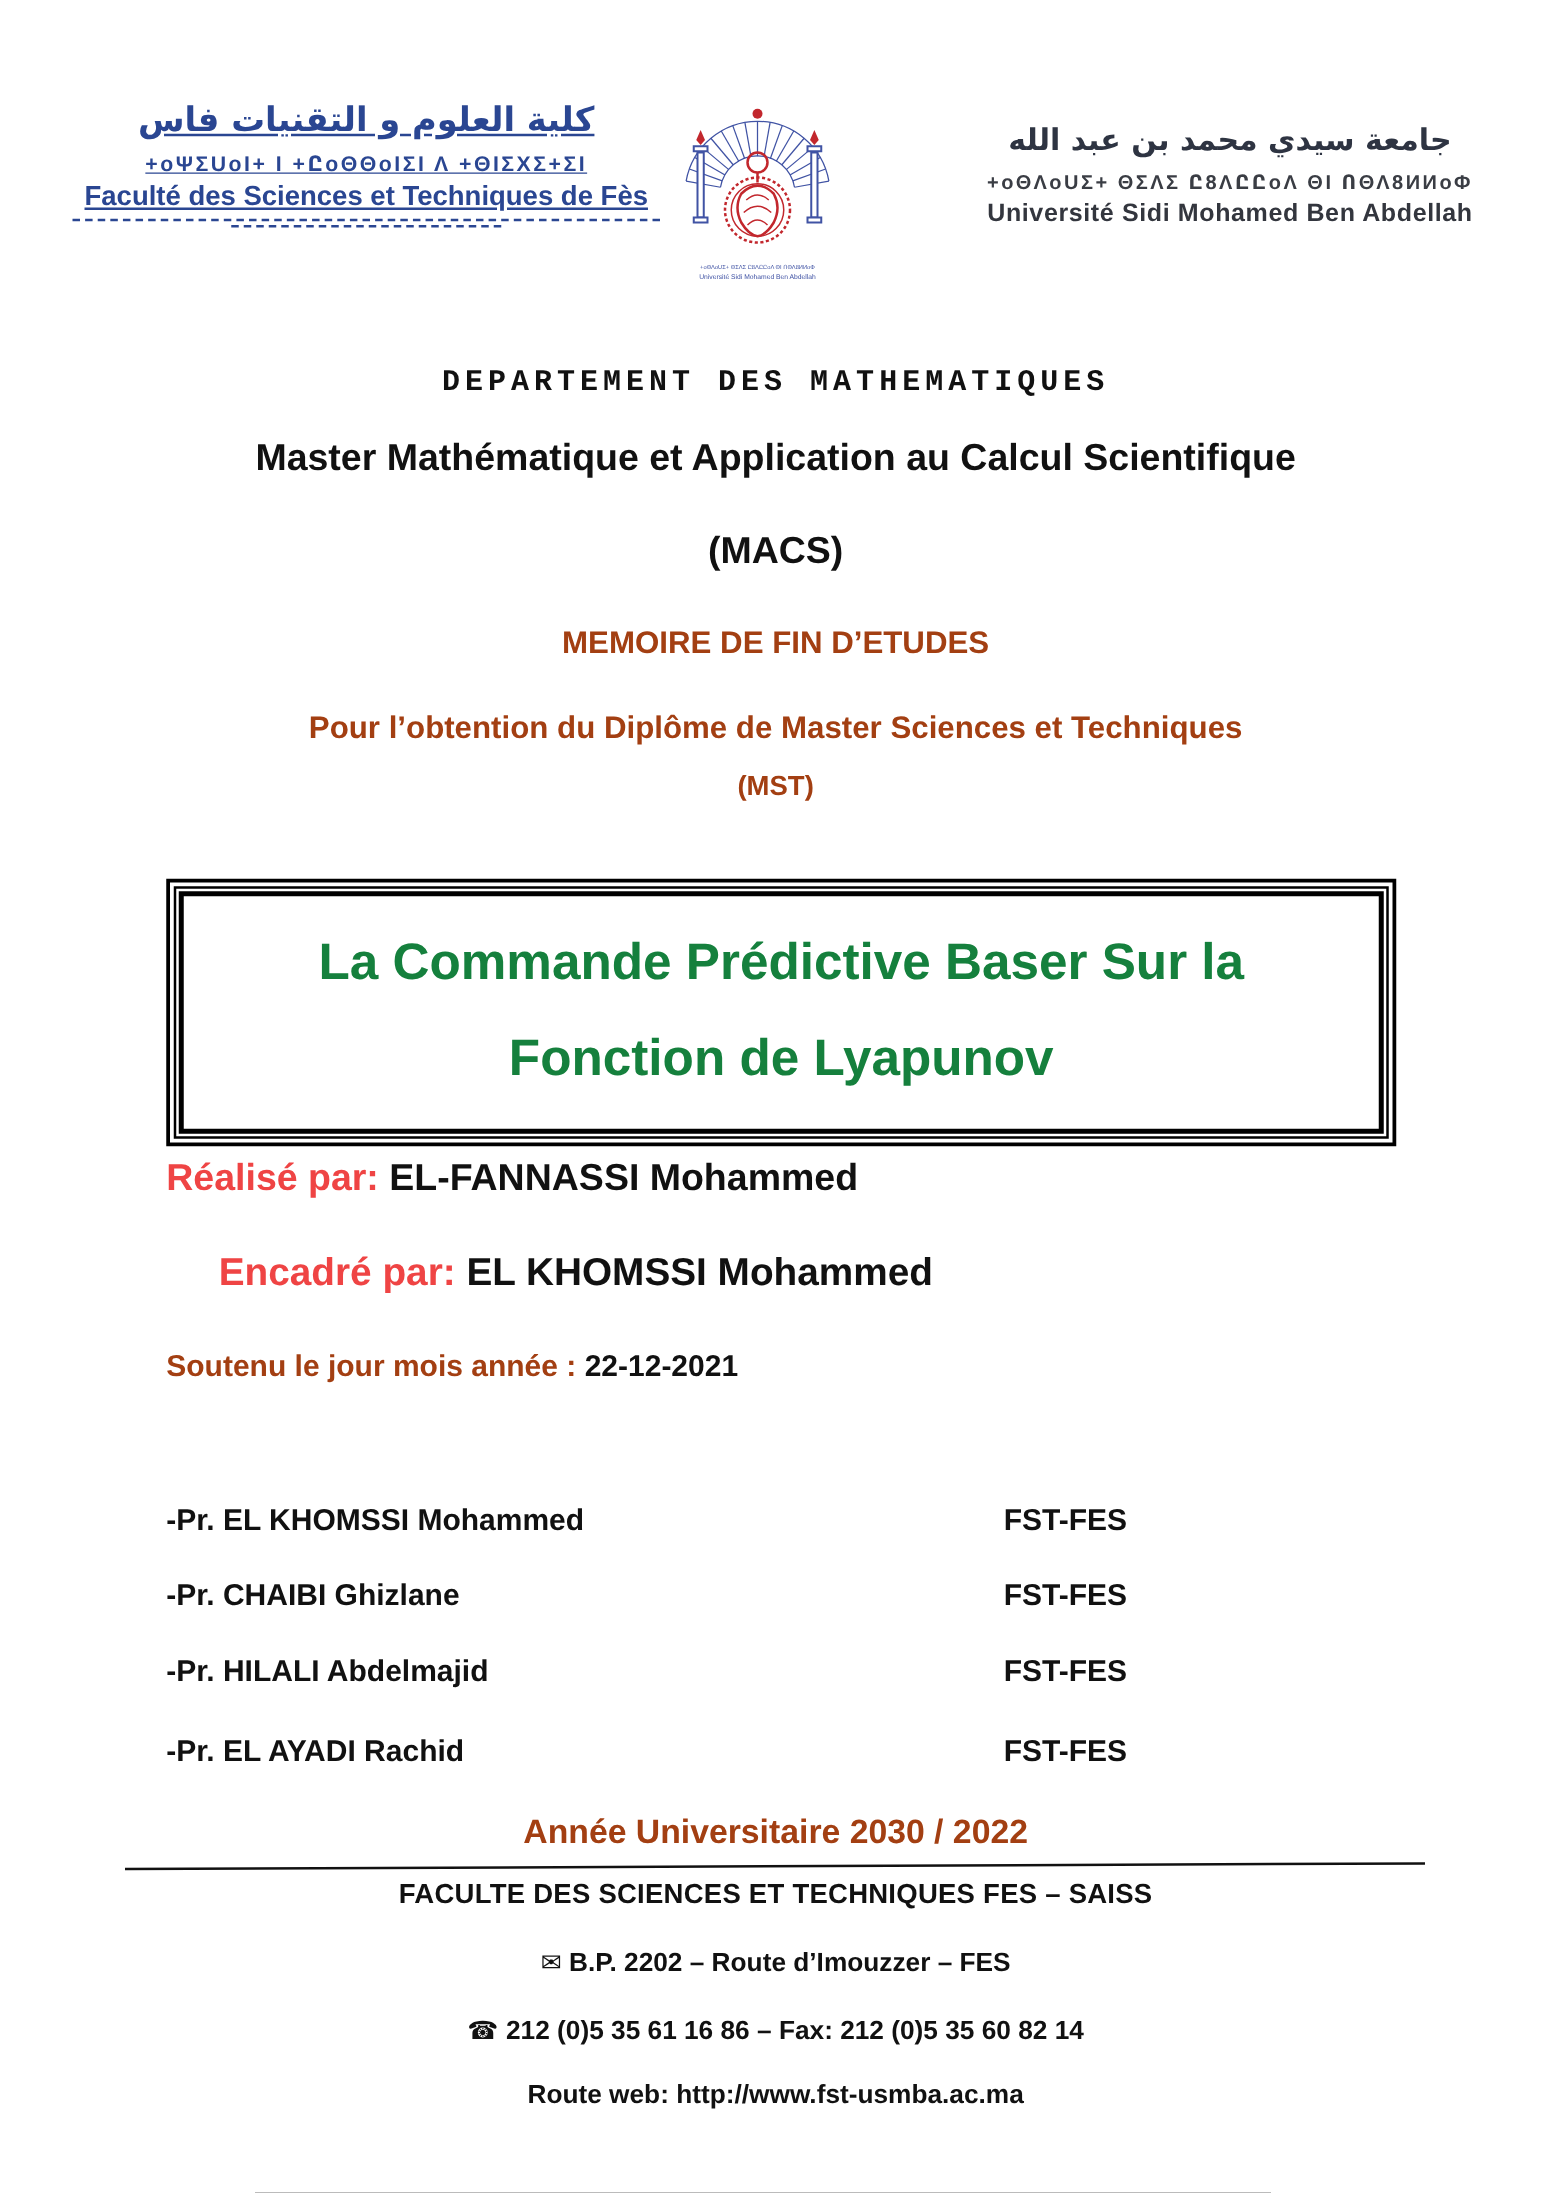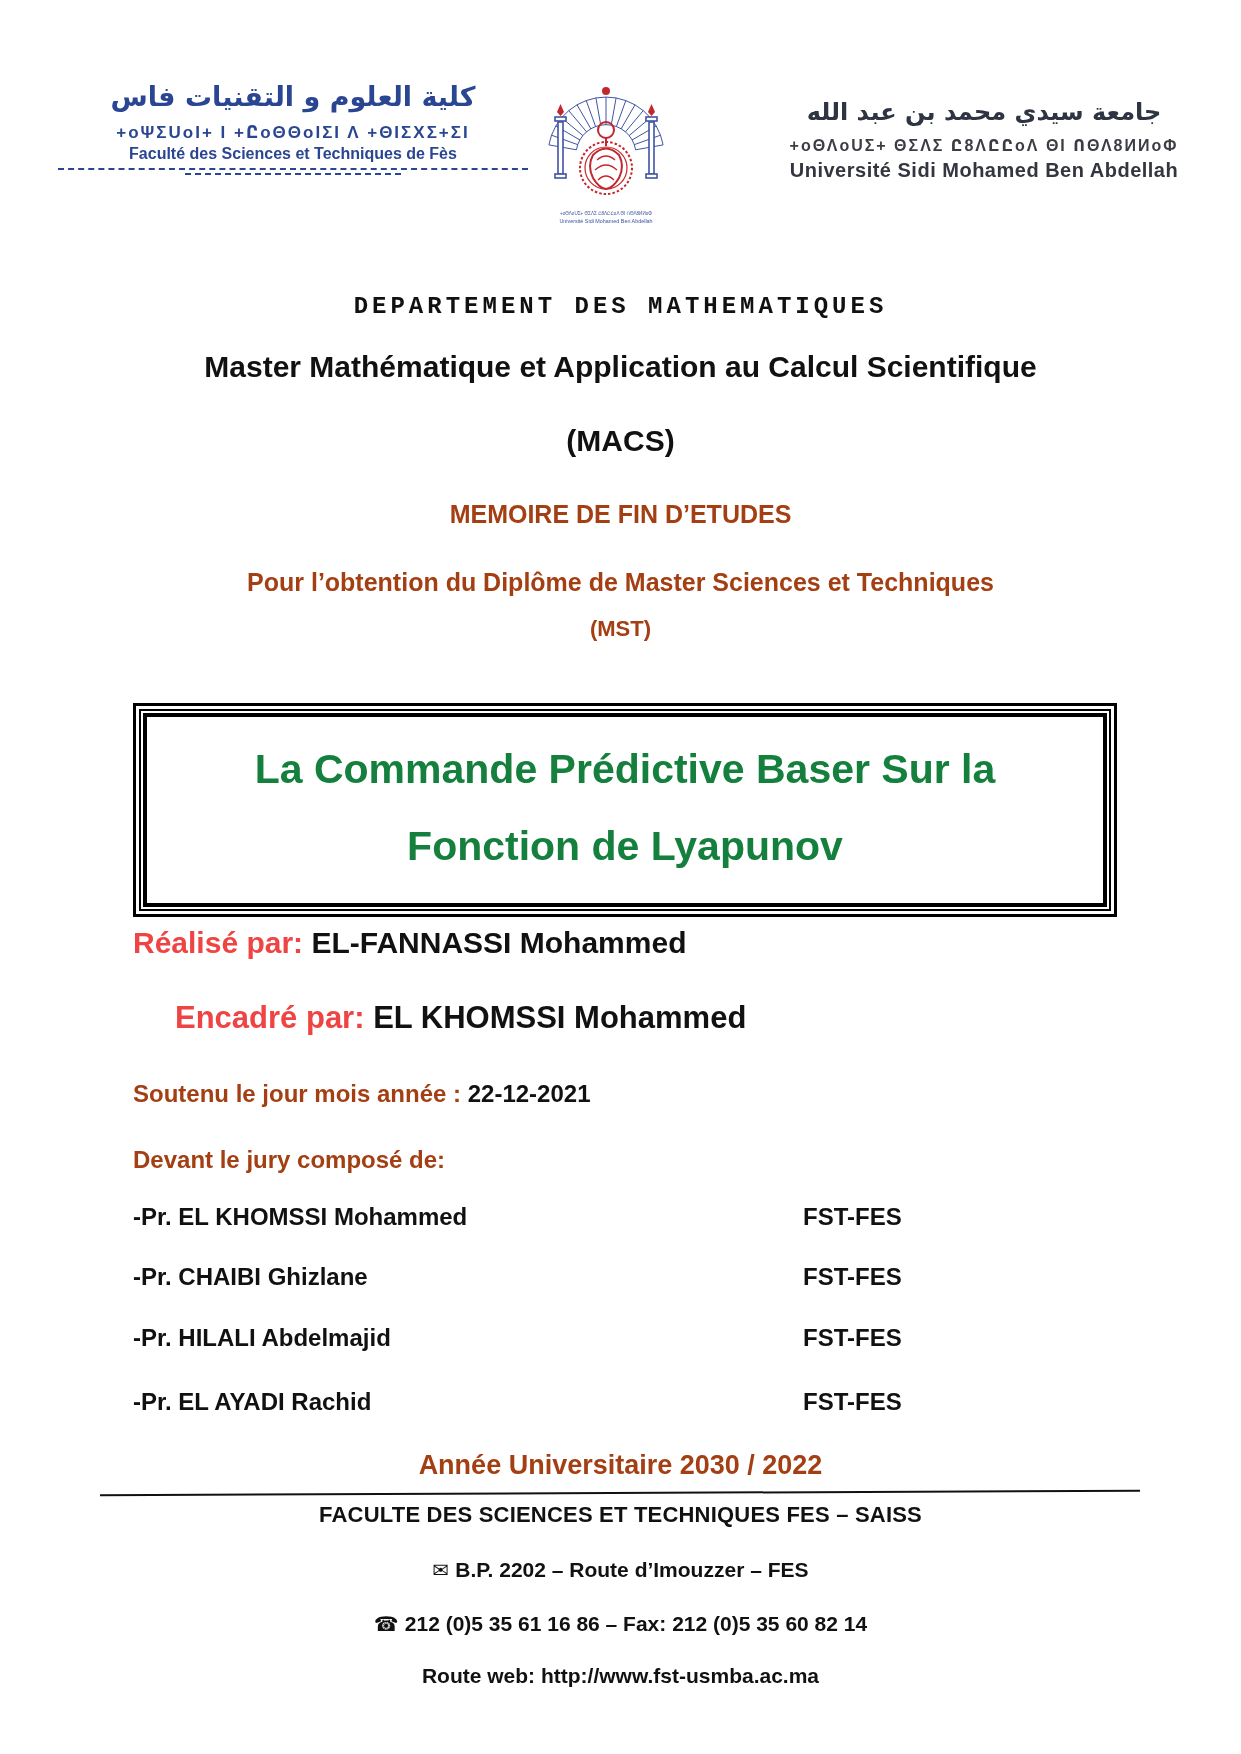--- a/index.html
+++ b/index.html
@@ -8,25 +8,25 @@
     width:1241px;height:1754px;
     margin:0 auto;
     background:#ffffff;
     font-family:"Liberation Sans","DejaVu Sans",sans-serif;
     color:#111;
     overflow:hidden;
   }
   
   .hdr-left{
     position:absolute;left:58px;top:80px;width:470px;
-    text-align:center;color:#2A4692;
+    text-align:center;color:#2A4692;text-decoration:underline;
   }
   .hdr-left .ar{font-family:"DejaVu Sans",sans-serif;font-weight:bold;font-size:27px;line-height:34px;}
   .hdr-left .tif{font-weight:bold;font-size:17px;letter-spacing:2px;margin-top:8px;}
-  .hdr-left .fr{font-weight:bold;font-size:16px;margin-top:2px;}
+  .hdr-left .fr{font-weight:bold;font-size:22px;margin-top:2px;}
   .hdr-left .dash1{margin-top:5px;border-top:2.5px dashed #2A4692;width:100%;}
   .hdr-left .dash2{margin:3px auto 0;border-top:2.5px dashed #2A4692;width:46%;}
   .hdr-right{
     position:absolute;right:42px;top:98px;width:430px;
     text-align:center;color:#33363E;
   }
   .hdr-right .ar{font-family:"DejaVu Sans",sans-serif;font-weight:bold;font-size:24px;color:#2E3442;}
   .hdr-right .tif{font-weight:bold;font-size:16px;letter-spacing:2px;margin-top:10px;color:#3A3D44;}
   .hdr-right .fr{font-weight:bold;font-size:20px;margin-top:4px;letter-spacing:.5px;color:#33363E;}
   .emblem{position:absolute;left:526px;top:60px;width:160px;height:170px;}
@@ -150,21 +150,20 @@
     <span>EL-FANNASSI Mohammed</span>
   </div>
   <div class="row encadre">
     <span class="salmon">Encadré par:</span>
     <span>EL KHOMSSI Mohammed</span>
   </div>
   <div class="row soutenu">
     <span class="rust">Soutenu le jour mois année :</span>
     <span>22-12-2021</span>
   </div>
-  <div class="row devant">Devant le jury composé de:</div>
 
   <div class="jury-row jr0">
     <span>-Pr. EL KHOMSSI Mohammed</span>
     <span class="aff">FST-FES</span>
   </div>
   <div class="jury-row jr1">
     <span>-Pr. CHAIBI  Ghizlane</span>
     <span class="aff">FST-FES</span>
   </div>
   <div class="jury-row jr2">

